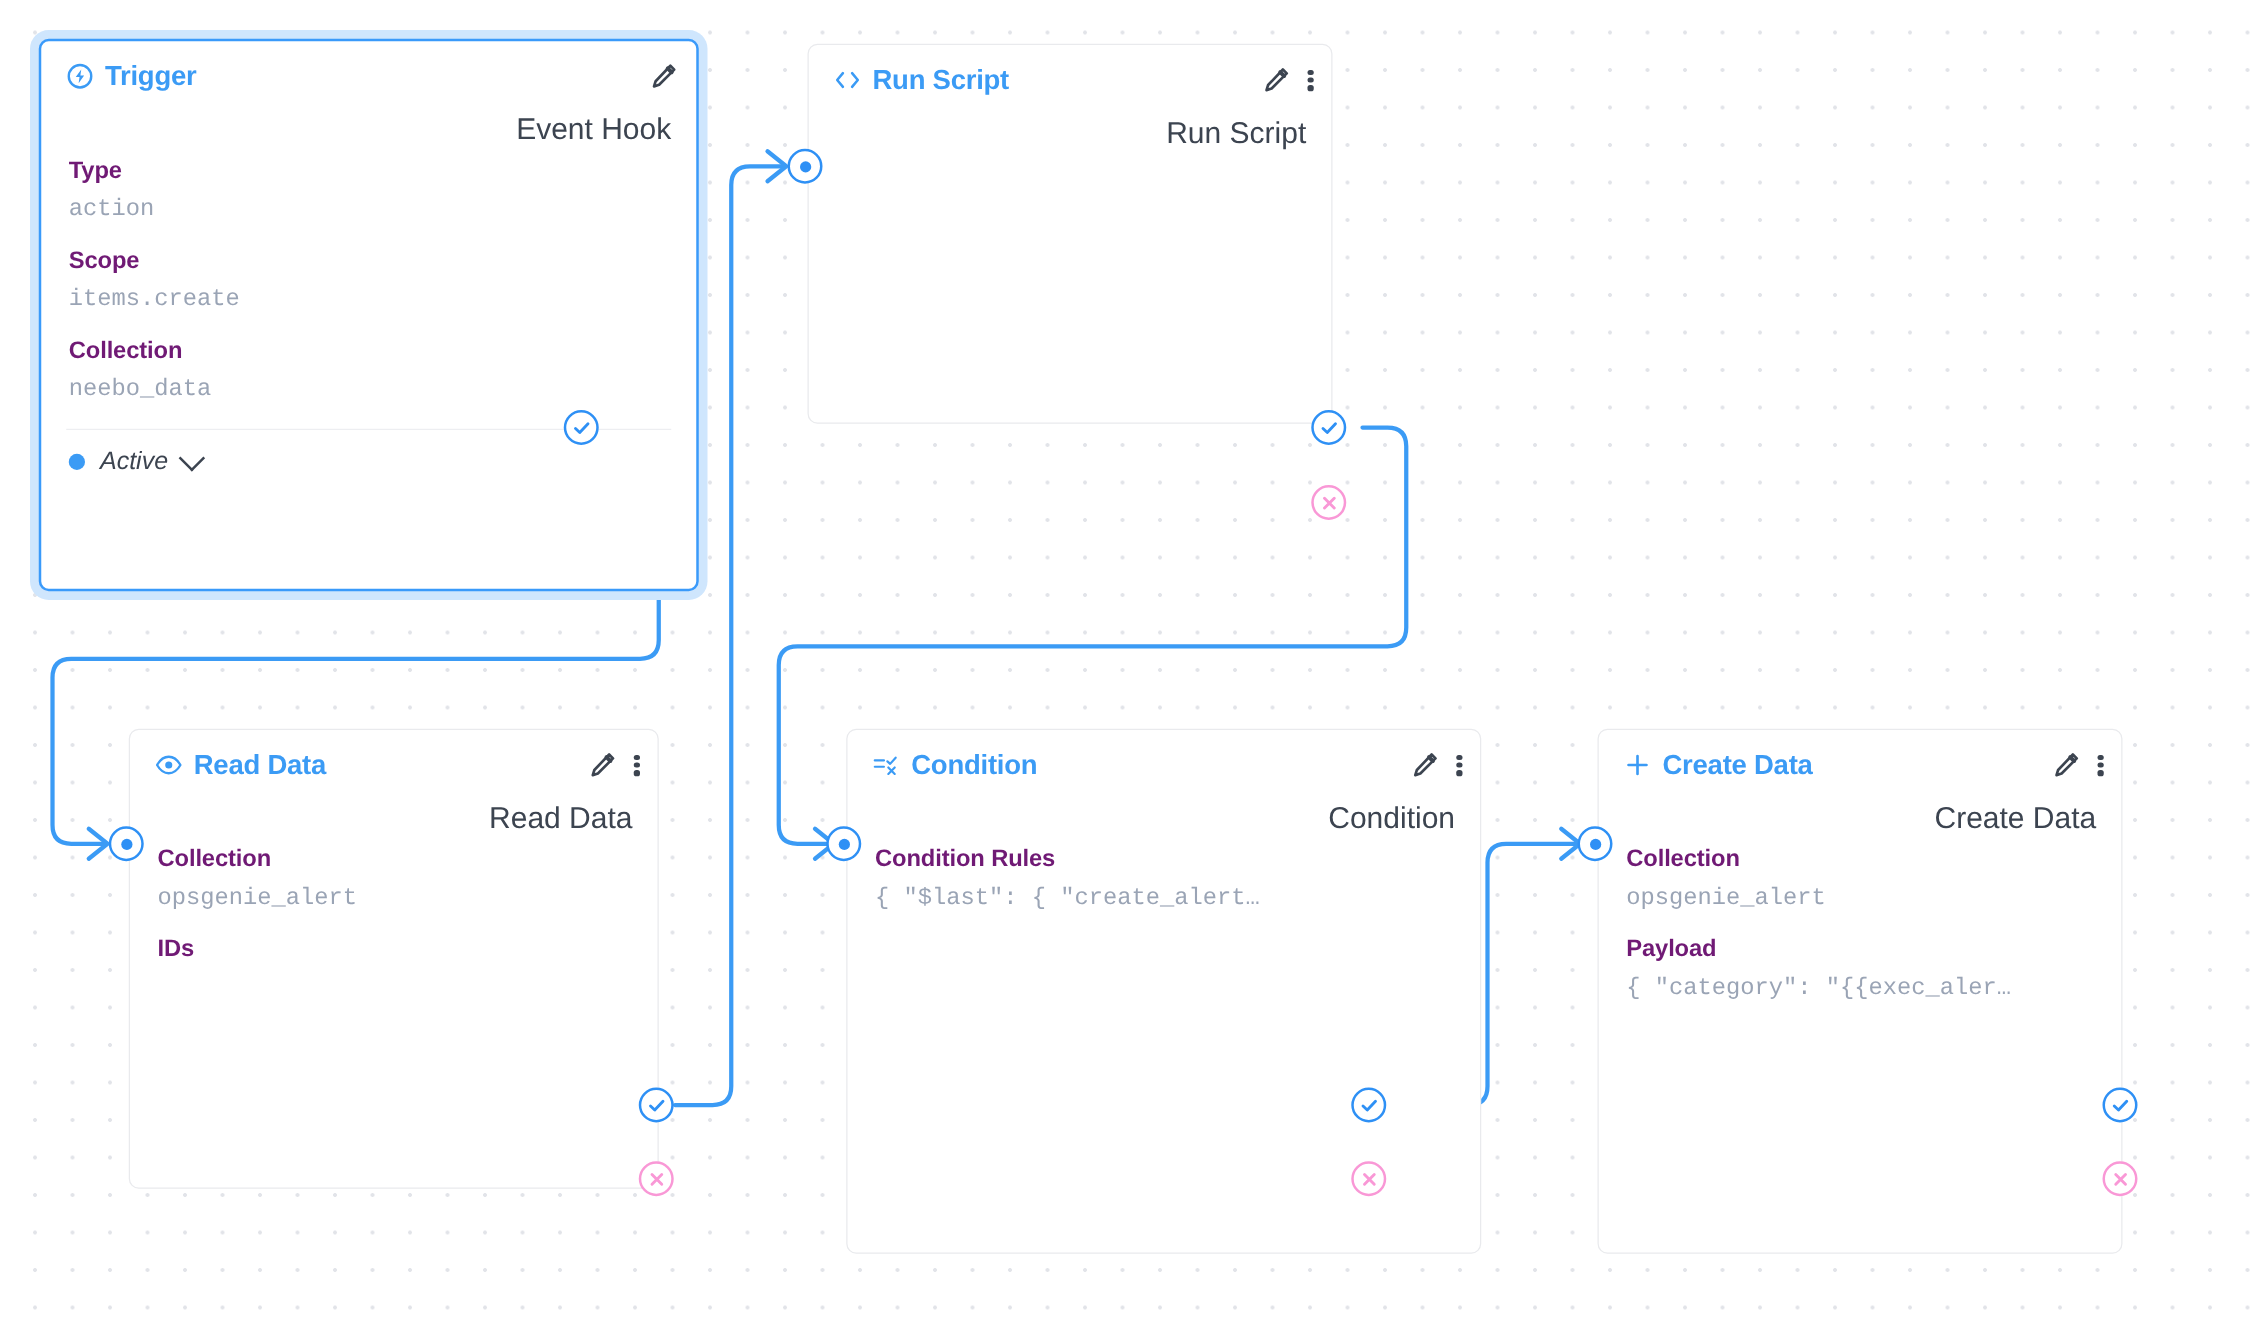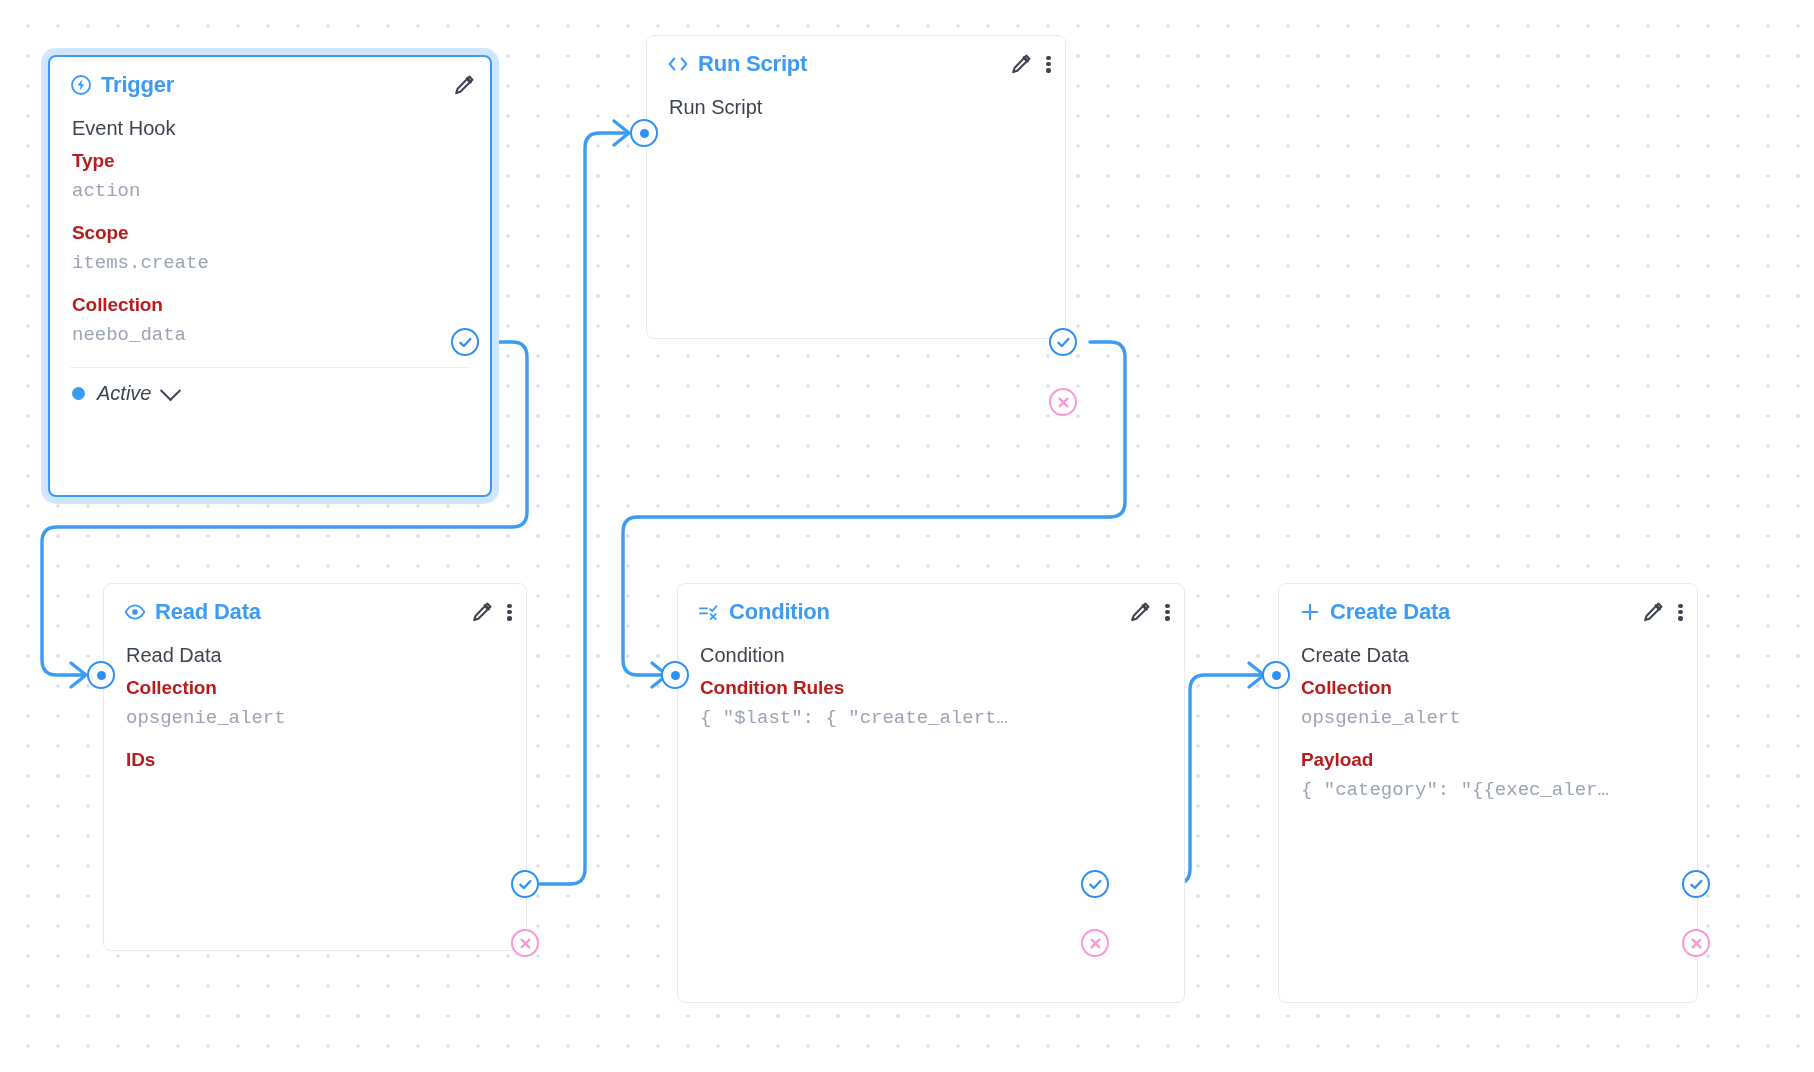--- a/index.html
+++ b/index.html
@@ -111,30 +111,31 @@
     height: 4.2px;
     border-radius: 50%;
     background: #3c4450;
   }
 
   .panel-body {
     padding: 0 20px 16px 22px;
   }
 
   .row-main {
-    font-size: 20px;
+    font-size: 24px;
     color: #3c4450;
     line-height: 30px;
     margin-bottom: 2px;
+    text-align: right;
   }
 
   .field-label {
     font-size: 19px;
     font-weight: bold;
-    color: #b91c1c;
+    color: #701a75;
     line-height: 31px;
     letter-spacing: -0.1px;
   }
 
   .field-value {
     font-family: "Liberation Mono", monospace;
     font-size: 19px;
     color: #9aa4b5;
     line-height: 31px;
     white-space: nowrap;
@@ -223,21 +224,21 @@
       <path d="M 614 121 L 629 133 L 614 145"></path>
 
       <path d="M 1090 342 H 1110 Q 1125 342 1125 357 V 502 Q 1125 517 1110 517 H 638 Q 623 517 623 532 V 660 Q 623 675 638 675 H 665"></path>
       <path d="M 652 663 L 667 675 L 652 687"></path>
 
       <path d="M 1110 884 H 1175 Q 1190 884 1190 869 V 690 Q 1190 675 1205 675 H 1262"></path>
       <path d="M 1249 663 L 1264 675 L 1249 687"></path>
     </g>
   </svg>
 
-  <div class="panel selected" style="left:48px; top:31px; width:444px; height:442px;margin-top:24px;">
+  <div class="panel selected" style="left:31px; top:31px; width:528px; height:442px;">
     <div class="panel-head">
       <div class="head-title">
         <span class="head-icon">
           <svg width="22" height="22" viewBox="0 0 22 22">
             <circle cx="11" cy="11" r="9" fill="none" stroke="#3b9bf5" stroke-width="1.9"></circle>
             <path d="M12 5.5 L7.6 11.6 H10.6 L9.9 16.5 L14.3 10.3 H11.3 Z" fill="#3b9bf5"></path>
           </svg>
         </span>
         <span>Trigger</span>
       </div>

